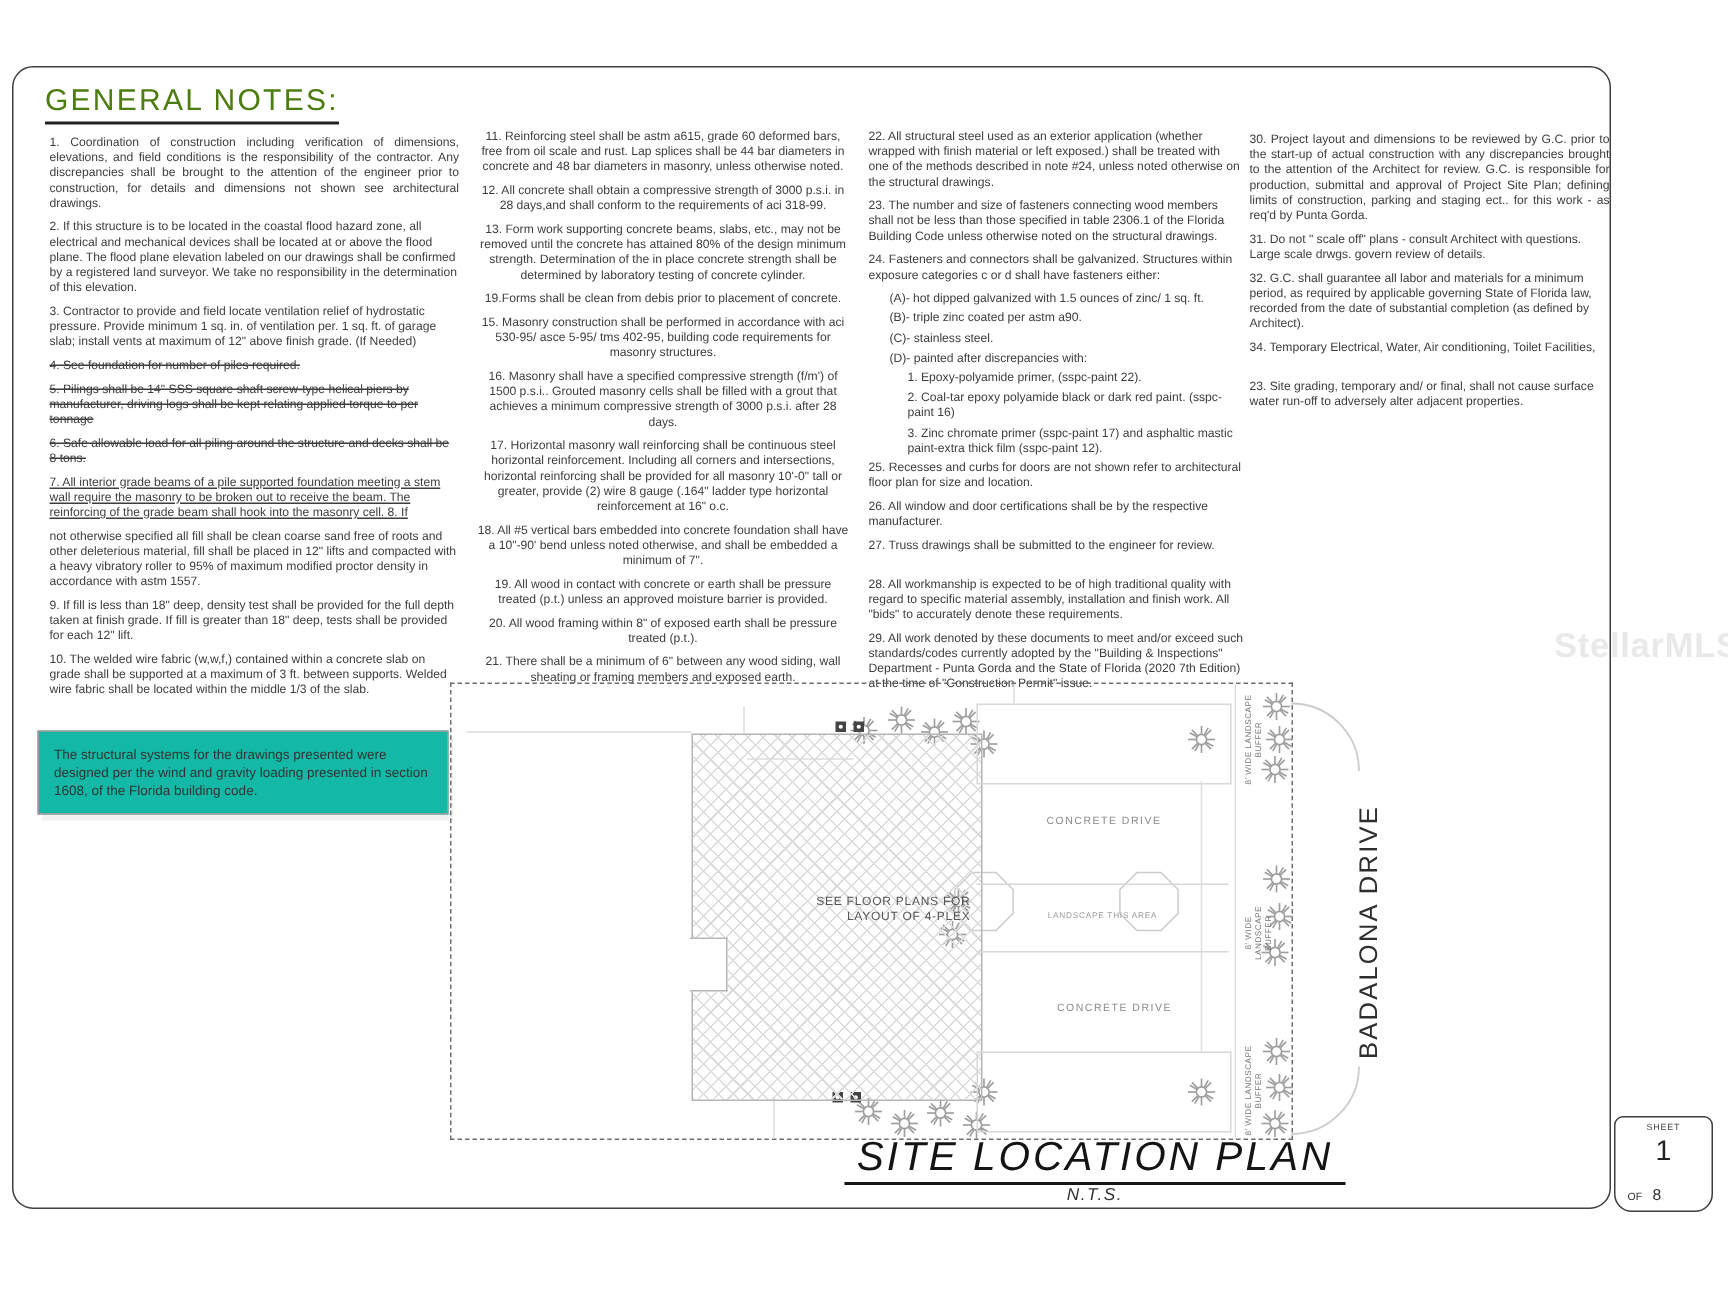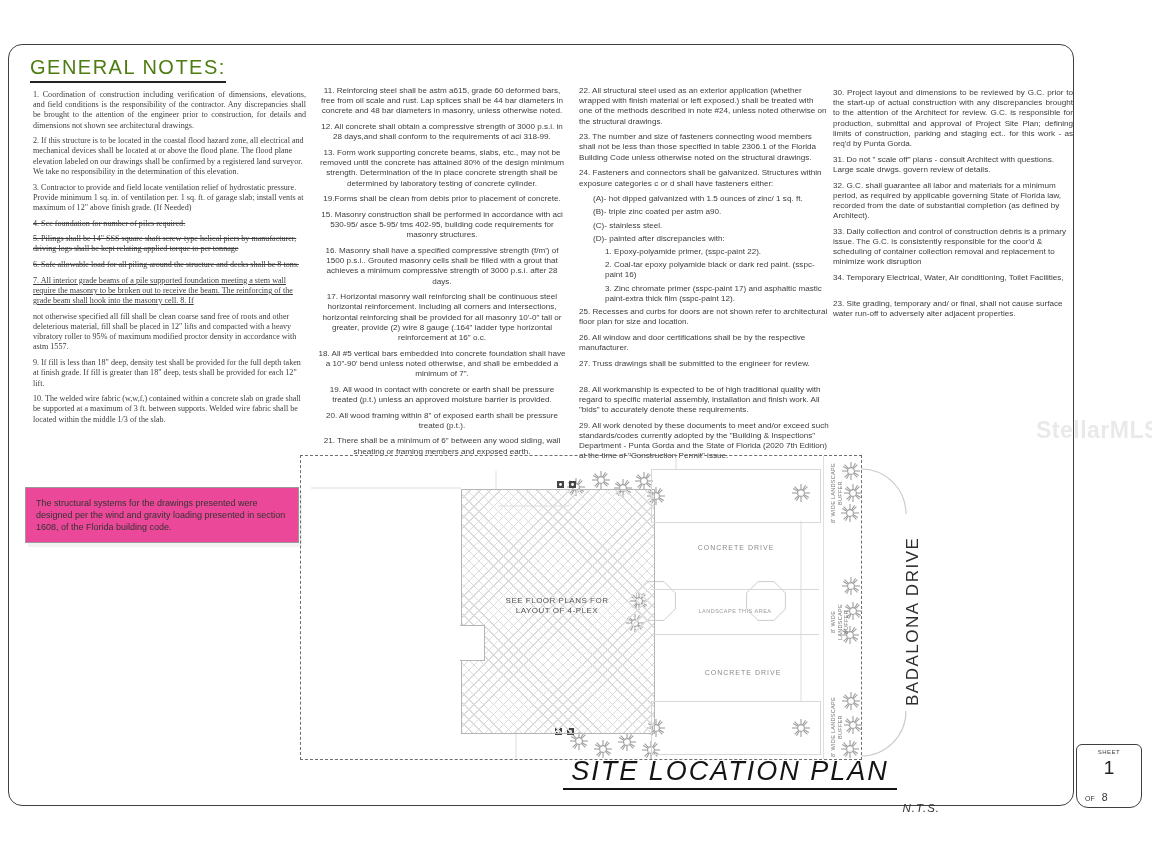--- a/index.html
+++ b/index.html
@@ -5,60 +5,60 @@
   html,body{margin:0;padding:0;background:#ffffff;}
   body{width:1152px;height:864px;position:relative;font-family:"Liberation Sans",sans-serif;overflow:hidden;}
   .abs{position:absolute;}
   
   .frame{left:8px;top:44px;width:1064px;height:760px;border:1.6px solid #3f3f3f;border-radius:14px;}
   
   .heading{left:30px;top:56px;font-size:20px;letter-spacing:1.5px;color:#4d7c0f;font-weight:500;border-bottom:2px solid #222;padding-bottom:2px;}
   
   .col{color:#3d3d3d;}
   .col p{font-size:8.1px;line-height:1.26;margin:0 0 5.5px 0;}
-  .col1{left:33px;top:90px;width:273px;font-family:Liberation Serif, serif;}
+  .col1{left:33px;top:90px;width:273px;}
   .col2{left:317px;top:86px;width:250px;text-align:center;}
   .col3{left:579px;top:86px;width:250px;}
   .col4{left:833px;top:88px;width:240px;}
   .justify{text-align:justify;}
   .struck{text-decoration:line-through;}
   .underlined{text-decoration:underline;}
   .indent1{margin-left:14px !important;margin-bottom:3px !important;}
   .indent2{margin-left:26px !important;margin-bottom:3px !important;}
   .gap{margin-top:16px !important;}
   
-  .structural-box{left:25px;top:487px;width:252px;border:1px solid #9a9a9a;box-shadow:3px 4px 0 rgba(0,0,0,0.05);padding:9px 10px;font-size:9px;line-height:1.35;color:#333;background:#ec4899;}
+  .structural-box{left:25px;top:487px;width:252px;border:1px solid #9a9a9a;box-shadow:3px 4px 0 rgba(0,0,0,0.05);padding:9px 10px;font-size:9px;line-height:1.35;color:#333;background:#14b8a6;}
   
   .siteplan{left:300px;top:455px;width:560px;height:303px;border:1.8px dashed #6e6e6e;}
   .building{left:160px;top:33px;width:192px;height:243px;border:1px solid #b5b5b5;
     background-image:repeating-linear-gradient(45deg,#dcdcdc 0,#dcdcdc 1px,transparent 1px,transparent 7px),
                      repeating-linear-gradient(-45deg,#dcdcdc 0,#dcdcdc 1px,transparent 1px,transparent 7px);}
   .notch{left:-2px;top:135px;width:24px;height:34px;background:#fff;border:1px solid #b5b5b5;border-left:none;}
-  .building-label{left:166px;top:140px;width:180px;text-align:center;font-size:8px;letter-spacing:0.5px;color:#555;line-height:1.3;}
+  .building-label{left:166px;top:140px;width:180px;text-align:right;font-size:8px;letter-spacing:0.5px;color:#555;line-height:1.3;}
   .strip{border:1px solid #d8d8d8;}
   .strip-top{left:350px;top:13px;width:168px;height:52px;}
   .strip-bottom{left:350px;top:245px;width:168px;height:52px;}
   .island{left:350px;top:133px;width:168px;height:44px;border-top:1px solid #d8d8d8;border-bottom:1px solid #d8d8d8;}
   .bufferline{left:522px;top:0px;width:36px;height:303px;border-left:1px solid #e0e0e0;}
   .drive-label{width:160px;text-align:center;font-size:7px;letter-spacing:1px;color:#8a8a8a;}
   .drive-top{left:355px;top:88px;}
   .drive-bottom{left:362px;top:213px;}
   .landscape-label{left:378px;top:152px;width:112px;text-align:center;font-size:5.5px;letter-spacing:0.5px;color:#9a9a9a;}
   .vtext{writing-mode:vertical-rl;transform:rotate(180deg);text-align:center;}
   .buffer-label{font-size:5.5px;color:#777;letter-spacing:0.3px;line-height:1.2;width:14px;}
   .buf-top{left:529px;top:6px;height:62px;}
   .buf-mid{left:529px;top:138px;height:56px;}
   .buf-bottom{left:529px;top:240px;height:62px;}
   .plan-svg{left:0;top:0;width:640px;height:310px;overflow:visible;}
   
   .street-label{left:903px;top:532px;height:178px;font-size:17px;letter-spacing:1.5px;color:#2e2e2e;}
   
   .title-block{left:520px;top:756px;width:420px;text-align:center;font-style:italic;}
   .plan-title{display:inline-block;font-size:27px;letter-spacing:2px;color:#141414;border-bottom:2.5px solid #141414;padding:0 8px 1px 8px;}
-  .plan-scale{font-size:11.5px;letter-spacing:1px;color:#333;margin-top:12px;text-align:right;}
+  .plan-scale{font-size:11.5px;letter-spacing:1px;color:#333;margin-top:1px;}
   
   .sheet-box{left:1076px;top:744px;width:64px;height:62px;border:1.6px solid #3f3f3f;border-radius:6px 6px 12px 12px;background:#fff;}
   .sheet-label{text-align:center;font-size:6px;letter-spacing:0.5px;color:#444;margin-top:4px;}
   .sheet-number{text-align:center;font-size:19px;color:#222;margin-top:2px;}
   .sheet-of{position:absolute;left:8px;bottom:4px;font-size:7px;color:#333;display:flex;align-items:baseline;gap:7px;}
   .sheet-total{font-size:10.5px;}
   
   .watermark{left:1036px;top:417px;font-size:23px;font-weight:700;color:#dcdcdc;opacity:0.6;letter-spacing:0.5px;}
 </style>
 </head>
@@ -111,21 +111,20 @@
     <p class="note">26. All window and door certifications shall be by the respective manufacturer.</p>
     <p class="note">27. Truss drawings shall be submitted to the engineer for review.</p>
     <p class="note gap">28. All workmanship is expected to be of high traditional quality with regard to specific material assembly, installation and finish work. All "bids" to accurately denote these requirements.</p>
     <p class="note">29. All work denoted by these documents to meet and/or exceed such standards/codes currently adopted by the "Building &amp; Inspections" Department - Punta Gorda and the State of Florida (2020 7th Edition) at the time of "Construction Permit" issue.</p>
   </div>
 <div class="abs col col4">
 
 <p class="note justify">30. Project layout and dimensions to be reviewed by G.C. prior to the start-up of actual construction with any discrepancies brought to the attention of the Architect for review. G.C. is responsible for production, submittal and approval of Project Site Plan; defining limits of construction, parking and staging ect.. for this work - as req'd by Punta Gorda.</p>
     <p class="note">31. Do not " scale off" plans - consult Architect with questions. Large scale drwgs. govern review of details.</p>
     <p class="note">32. G.C. shall guarantee all labor and materials for a minimum period, as required by applicable governing State of Florida law, recorded from the date of substantial completion (as defined by Architect).</p>
-    <p class="note">33. Daily collection and control of construction debris is a primary issue. The G.C. is consistently responsible for the coor'd &amp; scheduling of container collection removal and replacement to minimize work disruption</p>
     <p class="note">34. Temporary Electrical, Water, Air conditioning, Toilet Facilities,</p>
     <p class="note gap">23. Site grading, temporary and/ or final, shall not cause surface water run-off to adversely alter adjacent properties.</p>
   </div>
 
 <div class="abs structural-box">
   <span>The structural systems for the drawings presented were designed per the wind and gravity loading presented in section 1608, of the Florida building code.</span>
 </div>
 
 <div class="abs siteplan">
   <svg class="abs plan-svg" viewBox="0 0 640 310" xmlns="http://www.w3.org/2000/svg">

